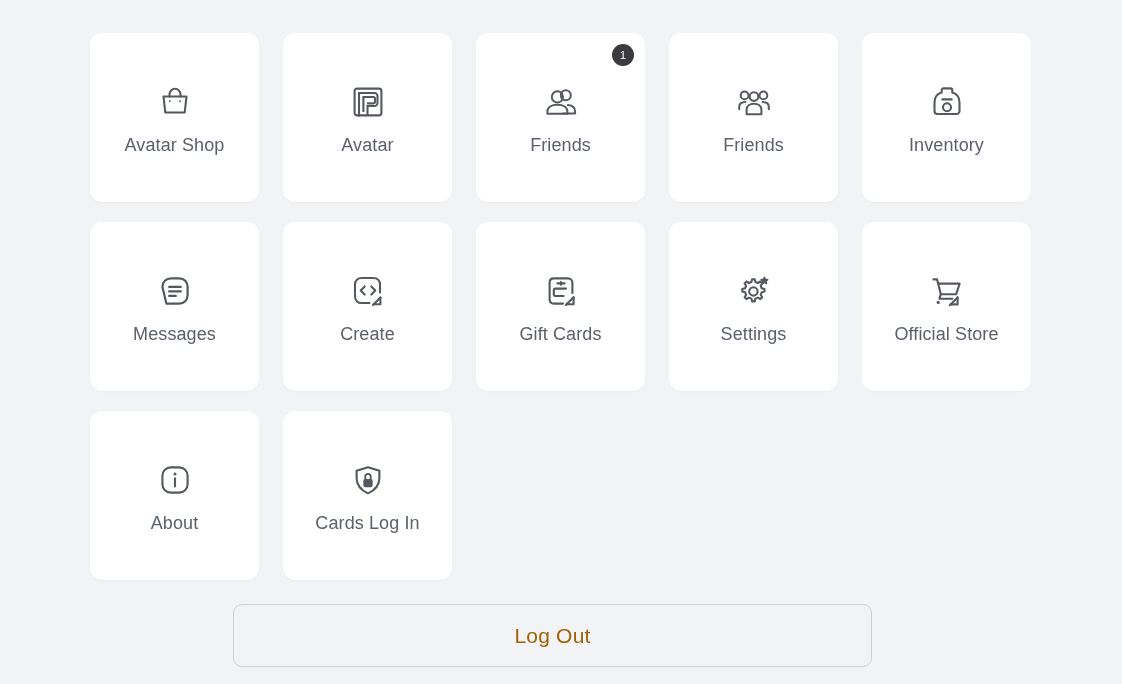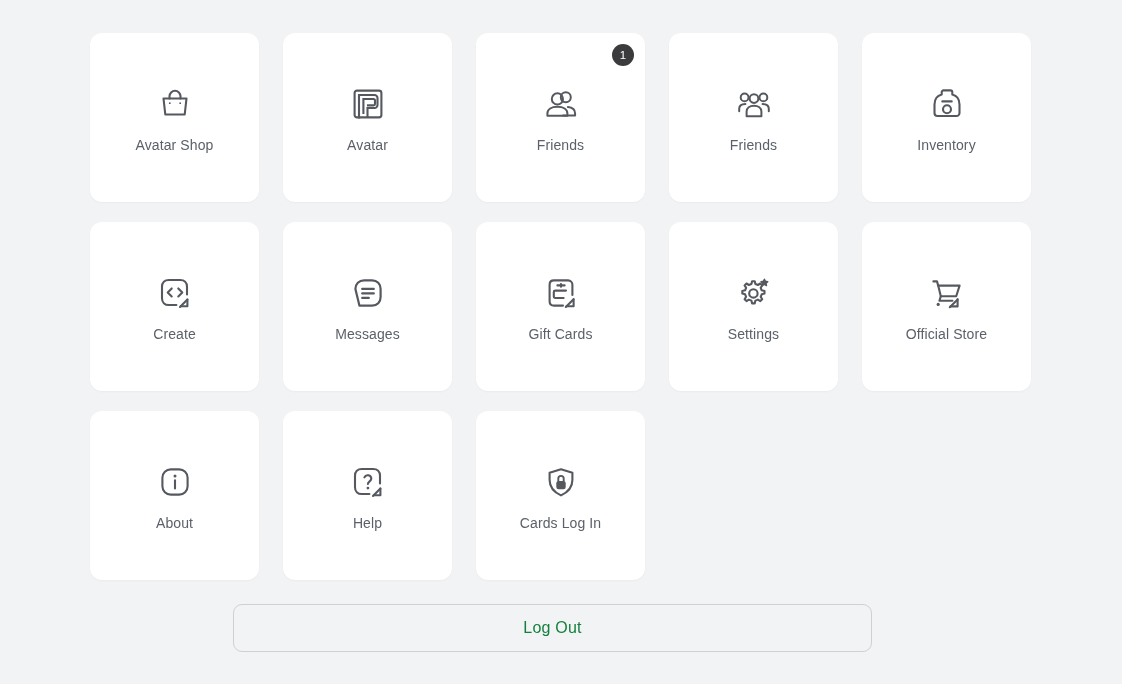--- a/index.html
+++ b/index.html
@@ -49,21 +49,21 @@
     height: 46px;
     display: flex;
     align-items: center;
     justify-content: center;
     color: #55595f;
     margin-bottom: 10px;
   }
   .card-icon svg { display: block; overflow: visible; }
 
   .card-label {
-    font-size: 14px;
+    font-size: 18px;
     line-height: 1.2;
     color: #5c6169;
     letter-spacing: 0.1px;
     text-align: center;
     white-space: nowrap;
   }
 
   .badge {
     position: absolute;
     top: 11px;
@@ -77,27 +77,27 @@
     line-height: 22px;
     text-align: center;
     font-weight: 400;
   }
 
   .logout {
     position: absolute;
     left: 233px;
     top: 604px;
     width: 639px;
-    height: 48px;
+    height: 63px;
     border: 1px solid #cdd1d6;
     border-radius: 9px;
     background: transparent;
-    color: #15803d;
+    color: #a16207;
     font-family: inherit;
-    font-size: 16px;
+    font-size: 21px;
     letter-spacing: 0.2px;
     display: flex;
     align-items: center;
     justify-content: center;
     cursor: pointer;
   }
 </style>
 </head>
 <body>
 
@@ -155,40 +155,40 @@
           <svg width="34" height="34" viewBox="0 0 34 34" fill="none" stroke="currentColor" stroke-width="2.1" stroke-linecap="round" stroke-linejoin="round">
             <path d="M7.5 29 a3 3 0 0 1 -3-3 v-8.6 c0-5.3 3-8.9 7.2-10 v-2.2 a1.8 1.8 0 0 1 1.8-1.8 h7 a1.8 1.8 0 0 1 1.8 1.8 v2.2 c4.2 1.1 7.2 4.7 7.2 10 v8.6 a3 3 0 0 1 -3 3 z"></path>
             <path d="M12.3 14.4 h9.4"></path>
             <circle cx="17" cy="22.2" r="4"></circle>
           </svg>
         </div>
         <div class="card-label">Inventory</div>
       </div>
       <div class="card">
         <div class="card-icon">
+          <svg width="34" height="34" viewBox="0 0 34 34" fill="none" stroke="currentColor" stroke-width="2.2" stroke-linecap="round" stroke-linejoin="round">
+            <path d="M4.4 13.1 c0-5.1 3.6-8.7 8.7-8.7 h8 c5.1 0 8.5 3.6 8.5 8.7 v7.8 c0 5.1-3.4 8.7-8.5 8.7 h-12.7 z"></path>
+            <path d="M11.2 12.9 h11.6"></path>
+            <path d="M11.2 17.4 h11.6"></path>
+            <path d="M11.2 21.9 h6.6"></path>
+          </svg>
+        </div>
+        <div class="card-label">Messages</div>
+      </div>
+      <div class="card">
+        <div class="card-icon">
           <svg width="34" height="34" viewBox="0 0 34 34" fill="none" stroke="currentColor" stroke-width="2.1" stroke-linecap="round" stroke-linejoin="round">
             <path d="M29 18.4 v-7.6 c0-4.1-2.7-6.8-6.8-6.8 h-11.4 c-4.1 0-6.8 2.7-6.8 6.8 v11.4 c0 4.1 2.7 6.8 6.8 6.8 h7.6"></path>
             <path d="M13.7 12.4 l-4 4 4 4"></path>
             <path d="M20.3 12.4 l4 4 -4 4"></path>
             <path d="M22.8 30.2 h6.6 v-6.6"></path>
             <path d="M29.4 23.6 l-7.4 7.4"></path>
           </svg>
         </div>
         <div class="card-label">Create</div>
-      </div>
-      <div class="card">
-        <div class="card-icon">
-          <svg width="34" height="34" viewBox="0 0 34 34" fill="none" stroke="currentColor" stroke-width="2.2" stroke-linecap="round" stroke-linejoin="round">
-            <path d="M4.4 13.1 c0-5.1 3.6-8.7 8.7-8.7 h8 c5.1 0 8.5 3.6 8.5 8.7 v7.8 c0 5.1-3.4 8.7-8.5 8.7 h-12.7 z"></path>
-            <path d="M11.2 12.9 h11.6"></path>
-            <path d="M11.2 17.4 h11.6"></path>
-            <path d="M11.2 21.9 h6.6"></path>
-          </svg>
-        </div>
-        <div class="card-label">Messages</div>
       </div>
       <div class="card">
         <div class="card-icon">
           <svg width="34" height="34" viewBox="0 0 34 34" fill="none" stroke="currentColor" stroke-width="2.1" stroke-linecap="round" stroke-linejoin="round">
             <path d="M28.4 19 v-10.2 c0-2.6-1.8-4.4-4.4-4.4 h-14 c-2.6 0-4.4 1.8-4.4 4.4 v16.4 c0 2.6 1.8 4.4 4.4 4.4 h9"></path>
             <path d="M13.4 9.4 h7.2"></path>
             <path d="M17 8 v2.8"></path>
             <path d="M22 14.6 h-10.8 a1.4 1.4 0 0 0 -1.4 1.4 v4.6 a1.4 1.4 0 0 0 1.4 1.4 h8.4"></path>
             <path d="M22.6 30.2 h7 v-7"></path>
             <path d="M29.6 23.2 l-7.8 7.8"></path>
@@ -225,32 +225,20 @@
             <rect x="4.4" y="4.4" width="25.2" height="25.2" rx="8.4"></rect>
             <path d="M17 15.4 v8"></path>
             <circle cx="17" cy="10.9" r="1.5" fill="currentColor" stroke="none"></circle>
           </svg>
         </div>
         <div class="card-label">About</div>
       </div>
       <div class="card">
         <div class="card-icon">
           <svg width="34" height="34" viewBox="0 0 34 34" fill="none" stroke="currentColor" stroke-width="2.1" stroke-linecap="round" stroke-linejoin="round">
-            <path d="M29 18.4 v-7.6 c0-4.1-2.7-6.8-6.8-6.8 h-11.4 c-4.1 0-6.8 2.7-6.8 6.8 v11.4 c0 4.1 2.7 6.8 6.8 6.8 h7.6"></path>
-            <path d="M13.4 12.4 a3.6 3.6 0 0 1 6.9 1.4 c0 2.4-3.4 2.8-3.4 5.2"></path>
-            <circle cx="16.9" cy="23.1" r="1.4" fill="currentColor" stroke="none"></circle>
-            <path d="M22.8 30.2 h6.6 v-6.6"></path>
-            <path d="M29.4 23.6 l-7.4 7.4"></path>
-          </svg>
-        </div>
-        <div class="card-label">Help</div>
-      </div>
-      <div class="card">
-        <div class="card-icon">
-          <svg width="34" height="34" viewBox="0 0 34 34" fill="none" stroke="currentColor" stroke-width="2.1" stroke-linecap="round" stroke-linejoin="round">
             <path d="M17 30.4 c7.4-3.4 11.4-8.4 11.4-15.4 v-7.2 l-11.4-3.6 -11.4 3.6 v7.2 c0 7 4 12 11.4 15.4 z"></path>
             <rect x="12.3" y="16" width="9.4" height="8.2" rx="2.2" fill="currentColor" stroke="none"></rect>
             <path d="M14.3 16 v-2.4 a2.7 2.7 0 0 1 5.4 0 v2.4" stroke-width="1.9"></path>
           </svg>
         </div>
         <div class="card-label">Cards Log In</div>
       </div>
     </div>
 
   <div class="logout" id="logout-button">

